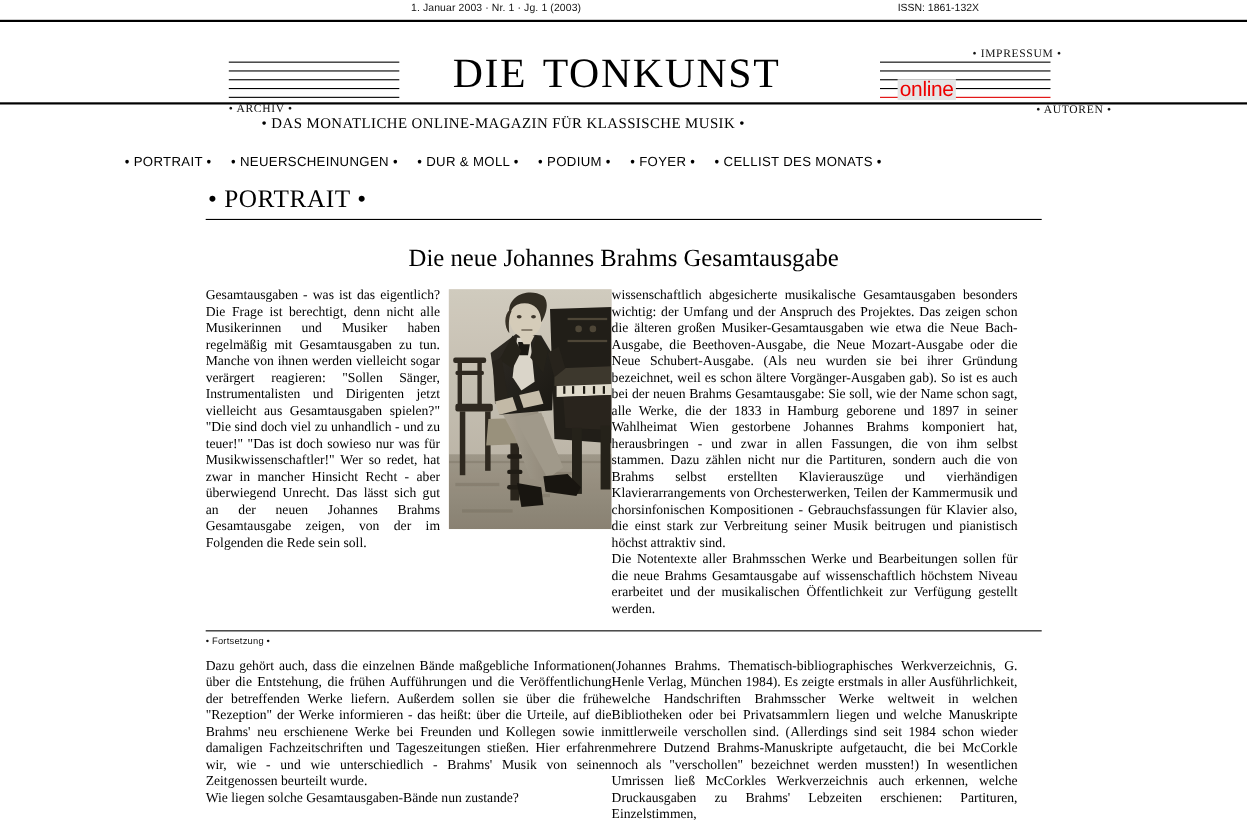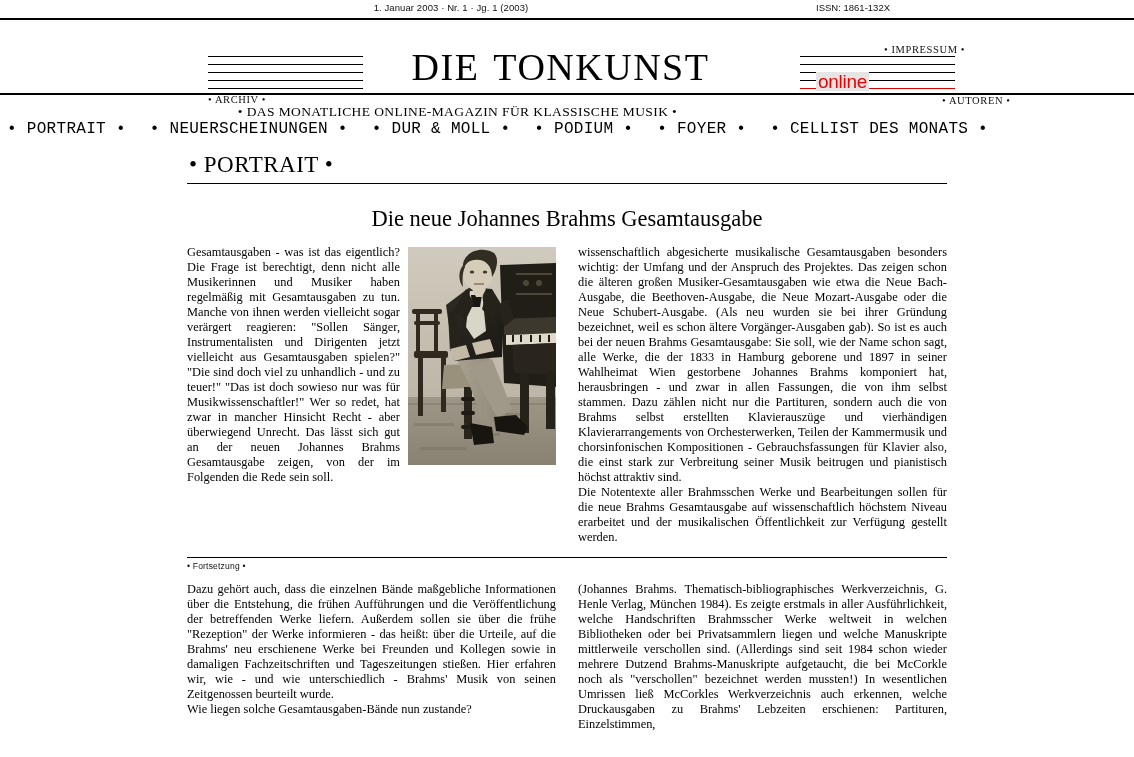--- a/index.html
+++ b/index.html
@@ -114,23 +114,23 @@
     text-align: center;
     padding-top: 9px;
   }
   .tagline {
     font-family: "Liberation Serif", serif;
     font-size: 13.5px;
     letter-spacing: 0.4px;
     white-space: nowrap;
   }
   .navlinks {
-    margin-top: 0;
-    font-family: Liberation Mono, monospace;
-    font-size: 16px;
+    margin-top: 20px;
+    font-family: Liberation Sans, sans-serif;
+    font-size: 12px;
     letter-spacing: 0.3px;
     white-space: nowrap;
   }
   .navlinks .nav-item { display: inline-block; margin: 0 7px; }
 
   
   .page {
     width: 760px;
     margin: 0 auto;
     padding-top: 14px;
@@ -150,21 +150,20 @@
     text-align: center;
     font-family: "Liberation Serif", serif;
     font-size: 22.5px;
     font-weight: 400;
     margin-top: 22px;
     margin-bottom: 13px;
   }
 
   .cols {
     display: flex;
-    gap: 22px;
   }
   .col {
     width: 369px;
   }
   .col p {
     margin: 0;
     text-align: justify;
     font-size: 12.4px;
     line-height: 15px;
     font-family: "Liberation Serif", serif;

